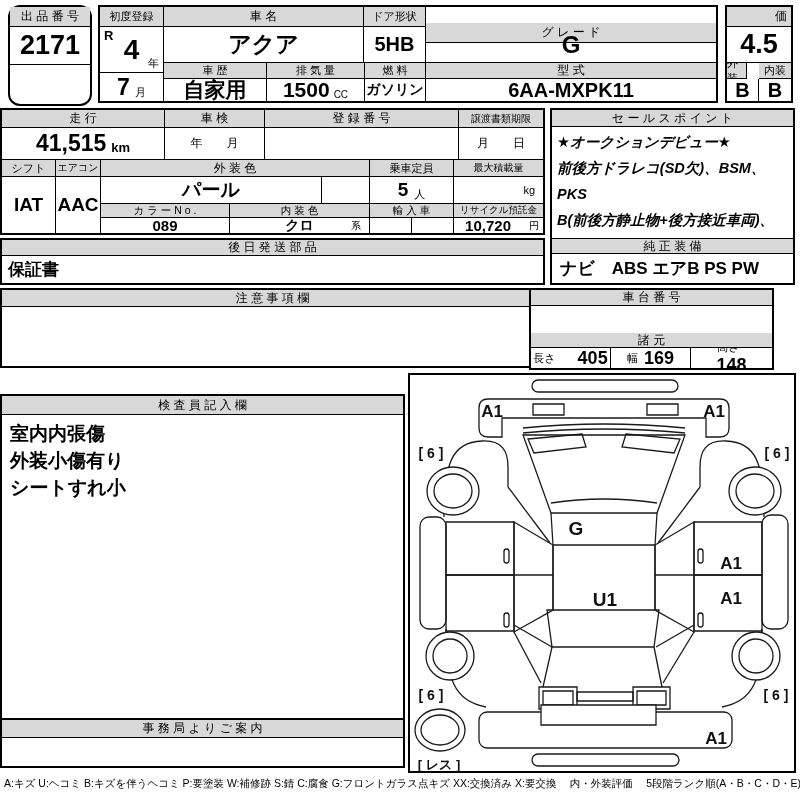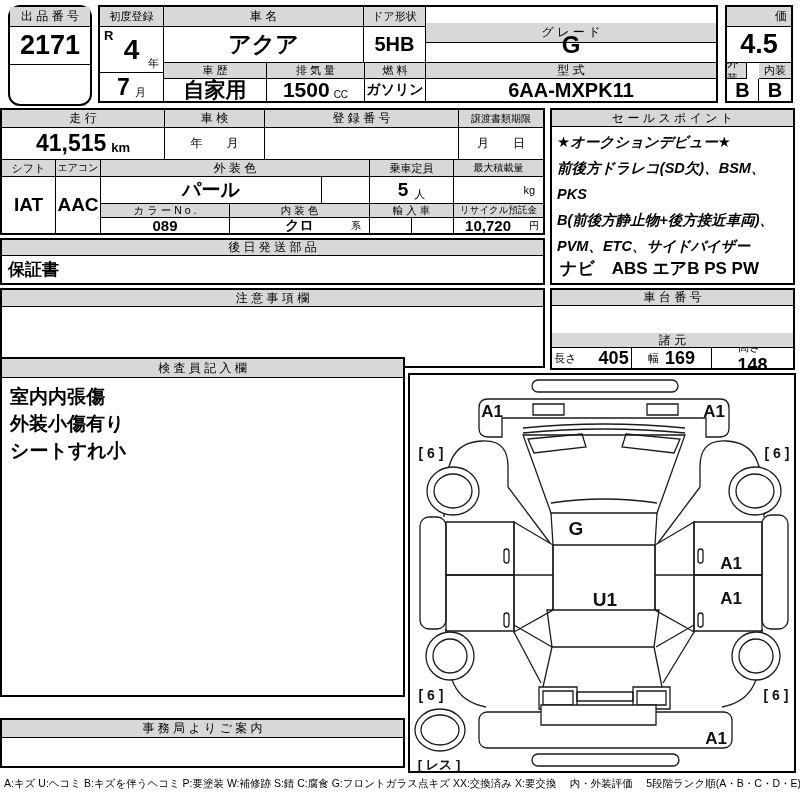--- a/index.html
+++ b/index.html
@@ -127,41 +127,42 @@
   </div>
 
   <div class="box" style="left:550px;top:108px;width:245px;height:177px;">
     <div class="c hd bb" style="left:0;top:0;width:241px;height:17px;">セ ー ル ス ポ イ ン ト</div>
     <div style="position:absolute;left:0;top:17px;width:241px;height:111px;padding:2px 5px;box-sizing:border-box;font-weight:bold;font-size:14.5px;line-height:26px;font-style:italic;">
       <div>★オークションデビュー★</div>
       <div>前後方ドラレコ(SD欠)、BSM、PKS</div>
       <div>B(前後方静止物+後方接近車両)、</div>
       <div>PVM、ETC、サイドバイザー</div>
     </div>
+    <div class="c hd bt bb" style="left:0;top:128px;width:241px;height:16px;">純 正 装 備</div>
     <div class="c v left" style="left:0;top:144px;width:241px;height:29px;font-size:17px;padding-left:8px;">ナビ　ABS エアB PS PW</div>
   </div>
 
-  <div class="box" style="left:550px;top:288px;width:245px;height:82px;">
+  <div class="box" style="left:529px;top:288px;width:245px;height:82px;">
     <div class="c hd bb" style="left:0;top:0;width:241px;height:16px;">車 台 番 号</div>
     <div class="c hd bb" style="left:0;top:43px;width:241px;height:15px;">諸 元</div>
     <div class="c br" style="left:0;top:58px;width:80px;height:20px;">
       <span style="font-size:11px;margin-right:22px;">長さ</span>
       <span style="font-size:18px;font-weight:bold;">405</span>
     </div>
     <div class="c br" style="left:80px;top:58px;width:80px;height:20px;">
       <span style="font-size:11px;margin-right:6px;">幅</span>
       <span style="font-size:18px;font-weight:bold;">169</span>
     </div>
     <div class="c" style="left:160px;top:58px;width:81px;height:20px;flex-direction:column;">
       <span style="font-size:11px;margin-right:6px;">高さ</span>
       <span style="font-size:18px;font-weight:bold;">148</span>
     </div>
   </div>
 
-  <div class="box" style="left:0;top:357px;width:405px;height:340px;">
+  <div class="box" style="left:0;top:394px;width:405px;height:340px;">
     <div class="c hd bb" style="left:0;top:0;width:401px;height:19px;">検 査 員 記 入 欄</div>
     <div style="position:absolute;left:0;top:19px;width:401px;padding:5px 8px;box-sizing:border-box;font-weight:bold;font-size:19px;line-height:27px;">
       <div>室内内張傷</div>
       <div>外装小傷有り</div>
       <div>シートすれ小</div>
     </div>
   </div>
 
   <div class="box" style="left:0;top:718px;width:405px;height:50px;">
     <div class="c hd bb" style="left:0;top:0;width:401px;height:18px;">事 務 局 よ り ご 案 内</div>

